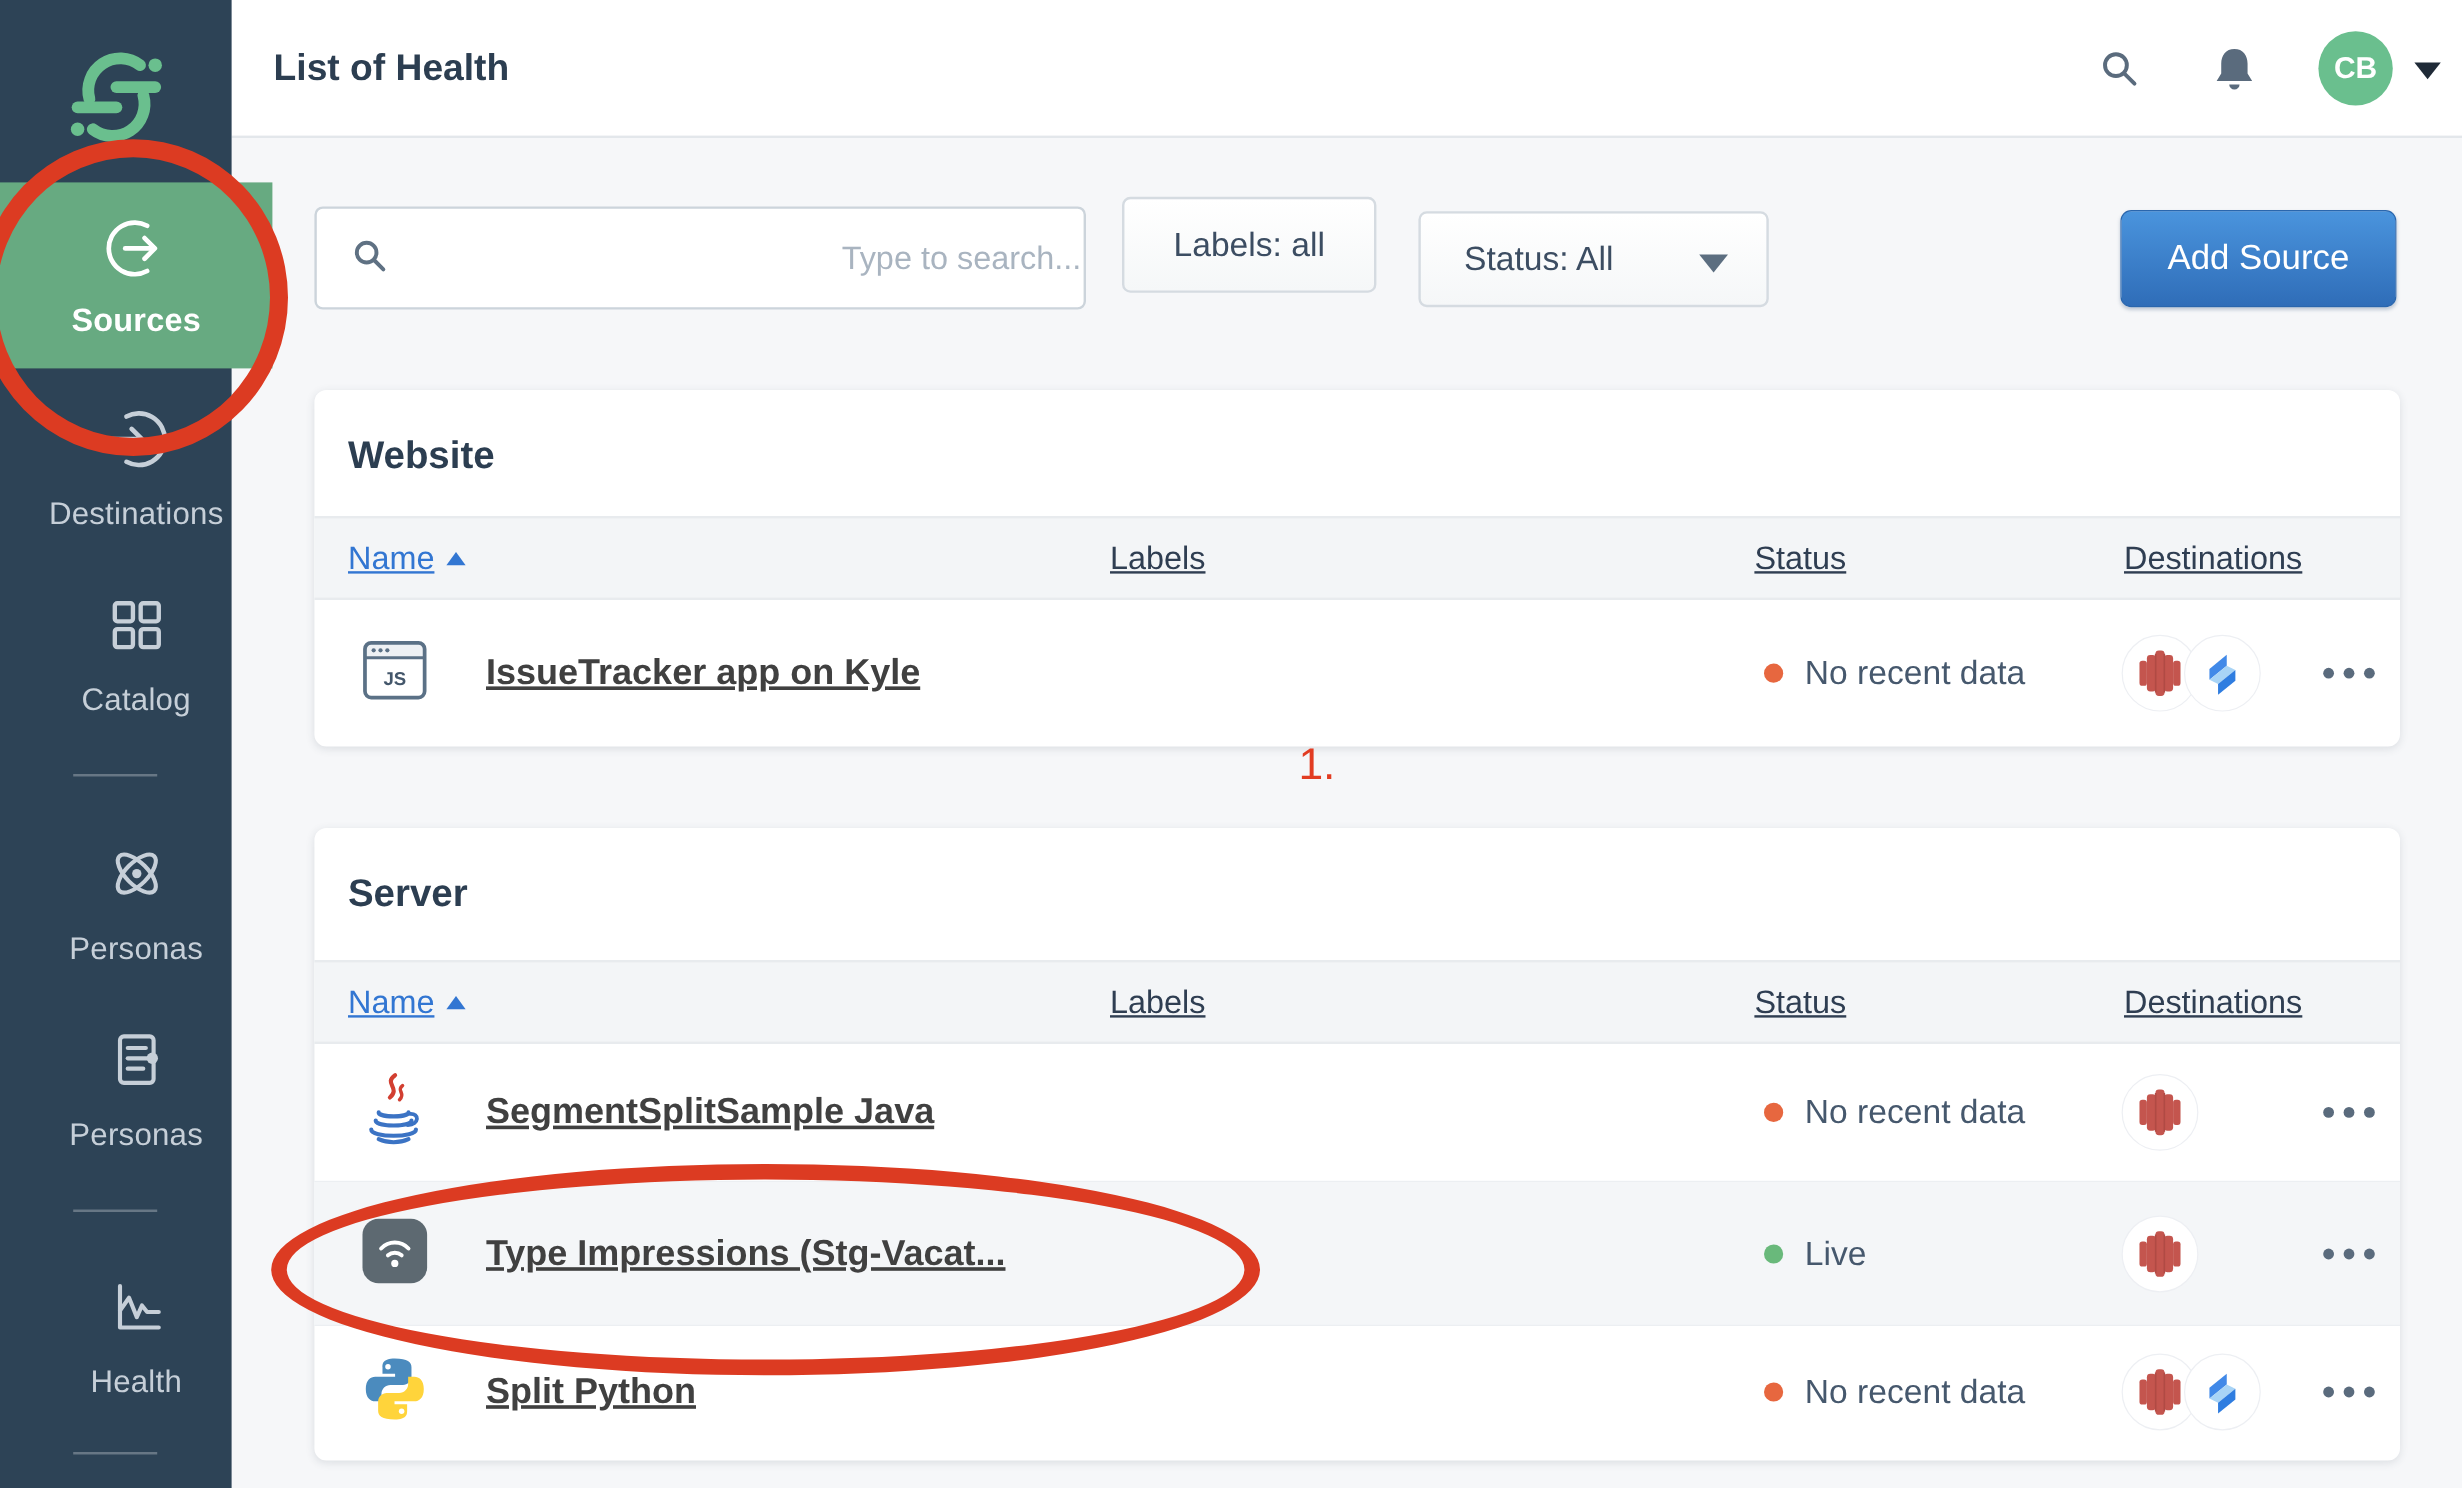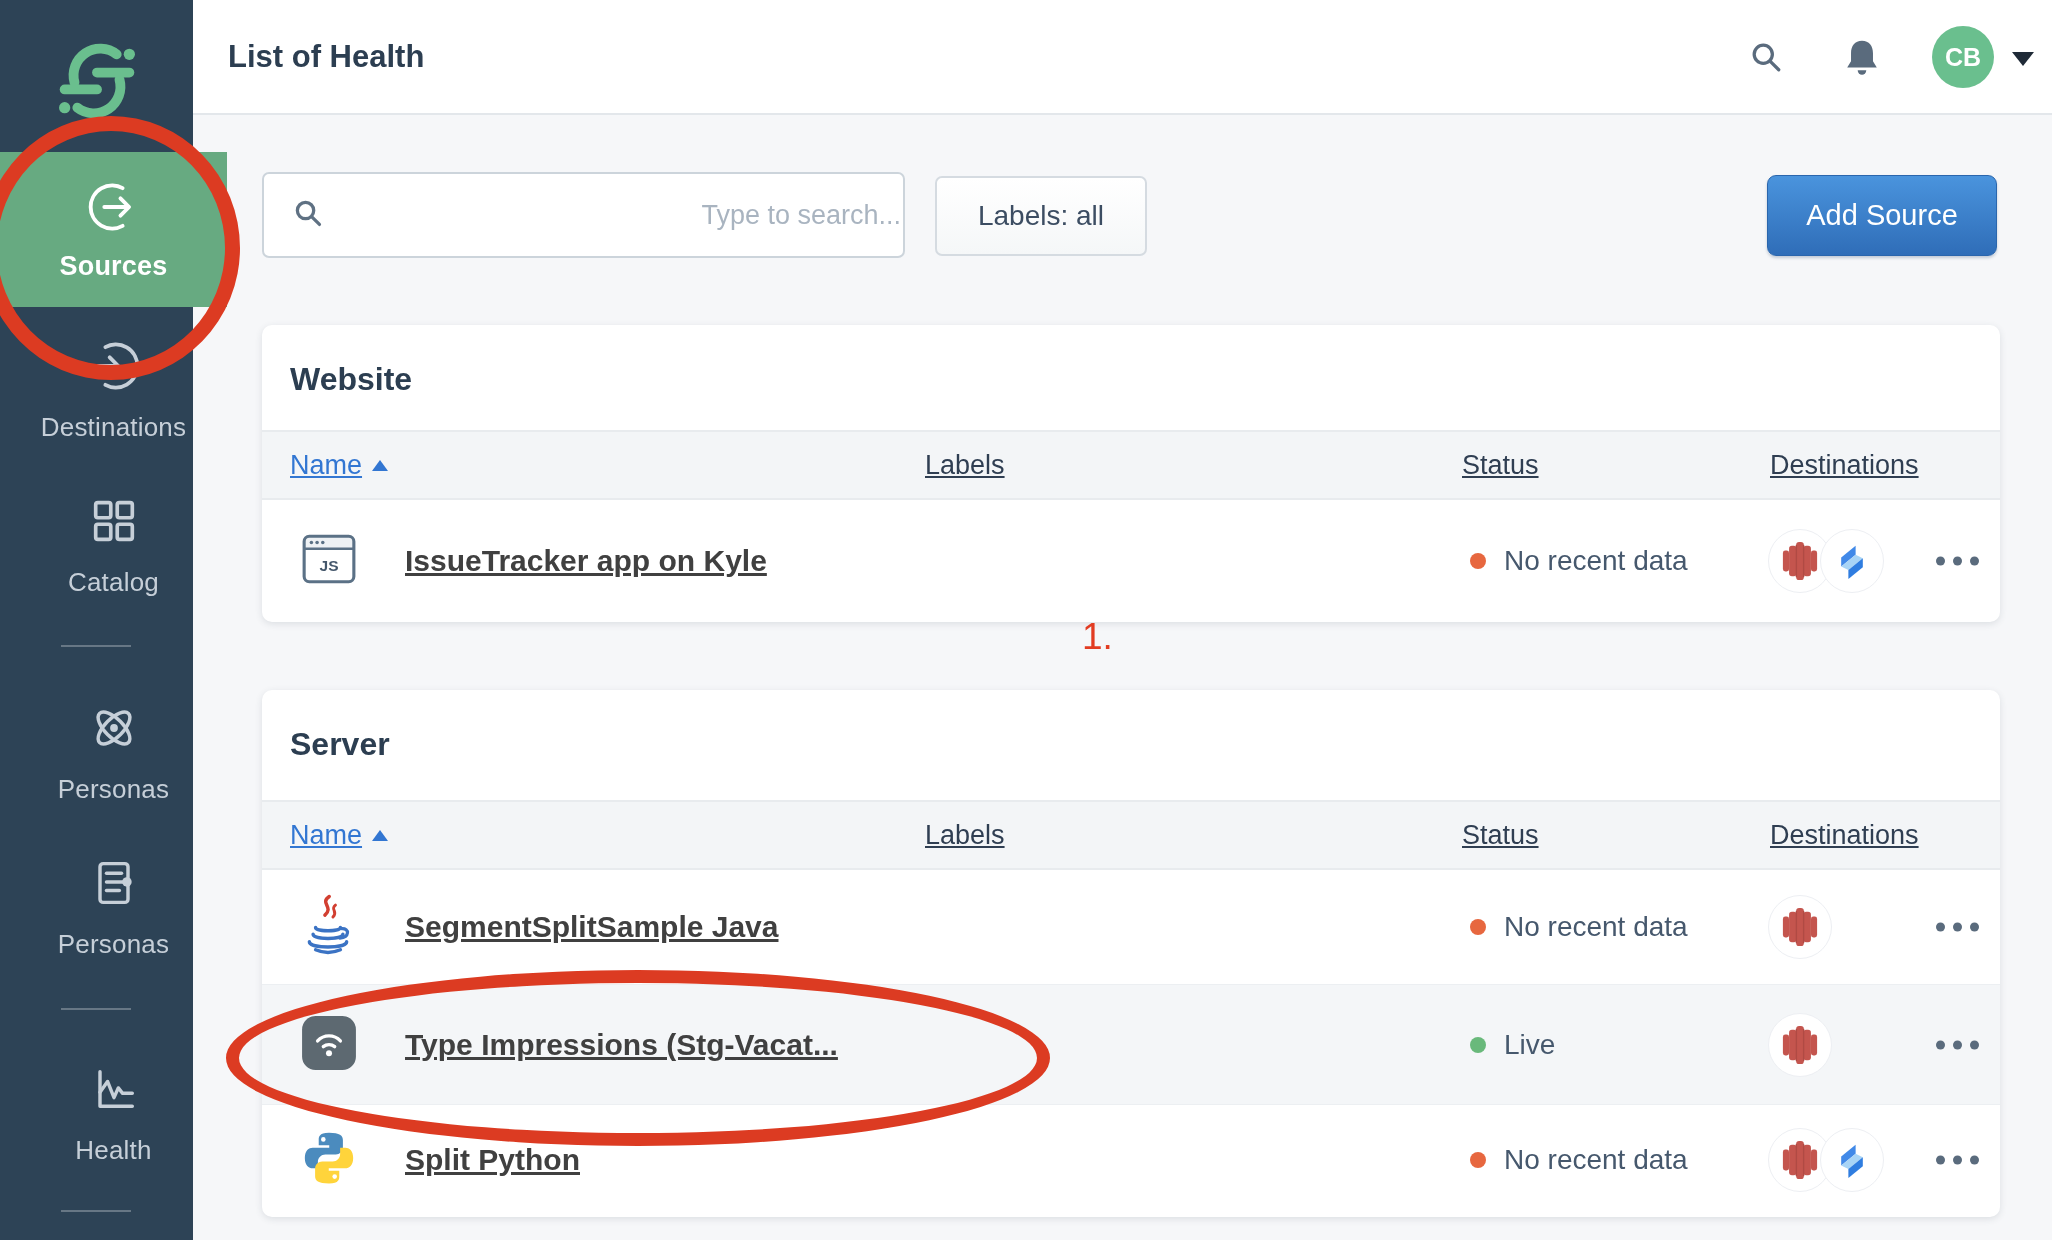--- a/index.html
+++ b/index.html
@@ -24,21 +24,21 @@
   .avatar{position:absolute;left:1739px;top:26px;width:62px;height:62px;border-radius:50%;background:#6abf8e;color:#fff;
           display:flex;align-items:center;justify-content:center;font-size:25px;font-weight:700;cursor:pointer;}
   .caret{position:absolute;left:1819px;top:52px;width:0;height:0;border-left:11px solid transparent;border-right:11px solid transparent;border-top:14px solid #1f2a37;cursor:pointer;}
   
   .searchbox{position:absolute;left:262px;top:172px;width:643px;height:86px;background:#fff;border:2px solid #ccd4db;border-radius:7px;box-sizing:border-box;display:flex;align-items:center;}
   .searchbox input{border:none;outline:none;flex:1;font-size:27px;color:#3c4d62;font-family:"Liberation Sans",sans-serif;background:transparent;margin-left:18px;text-align:right;}
   .searchbox input::placeholder{color:#a9b4c0;}
   .searchbox .mag{margin-left:26px;}
   .chipbtn{position:absolute;height:80px;border:2px solid #d5dbe1;border-radius:7px;background:linear-gradient(#ffffff,#f5f7f8);
            box-sizing:border-box;display:flex;align-items:center;justify-content:center;font-size:28px;color:#3c4d62;cursor:pointer;}
-  .labels-btn{left:935px;top:176px;width:212px;}
+  .labels-btn{left:935px;top:164px;width:212px;}
   .status-btn{left:1182px;top:176px;width:292px;justify-content:flex-start;padding-left:36px;}
   .status-btn .dd{position:absolute;right:32px;top:34px;width:0;height:0;border-left:12px solid transparent;border-right:12px solid transparent;border-top:15px solid #5c6e80;}
   .add-btn{position:absolute;left:1767px;top:175px;width:230px;height:81px;border-radius:9px;border:1px solid #2a66ad;
            background:linear-gradient(#4a94dd,#2f6db8);color:#fff;font-size:29px;font-family:"Liberation Sans",sans-serif;
            cursor:pointer;box-shadow:0 2px 3px rgba(40,70,110,.25);}
   
   .card{position:absolute;left:262px;width:1738px;background:#fff;border-radius:10px;box-shadow:0 2px 7px rgba(50,60,80,.13);}
   .card.website{top:325px;height:297px;}
   .card.server{top:690px;height:527px;}
   .card-title{position:absolute;left:28px;top:36px;font-size:32px;font-weight:700;color:#2c3e51;}
@@ -189,20 +189,24 @@
         <line x1="27" y1="27" x2="36" y2="36" stroke="#5f7183" stroke-width="4" stroke-linecap="round"></line>
       </svg>
     </span>
     <input type="text" value="" placeholder="Type to search..." style="">
   </div>
 
   <div class="chipbtn labels-btn">
     <span>Labels: all</span>
   </div>
 
+  <div class="chipbtn status-btn">
+    <span>Status: All</span>
+    <span class="dd"></span>
+  </div>
 
   <button class="add-btn">Add Source</button>
 
   <section class="card website">
     <div class="card-title">Website</div>
     <div class="thead">
       <span class="th name">
         <span>Name</span>
         <span class="sort"></span>
       </span>

